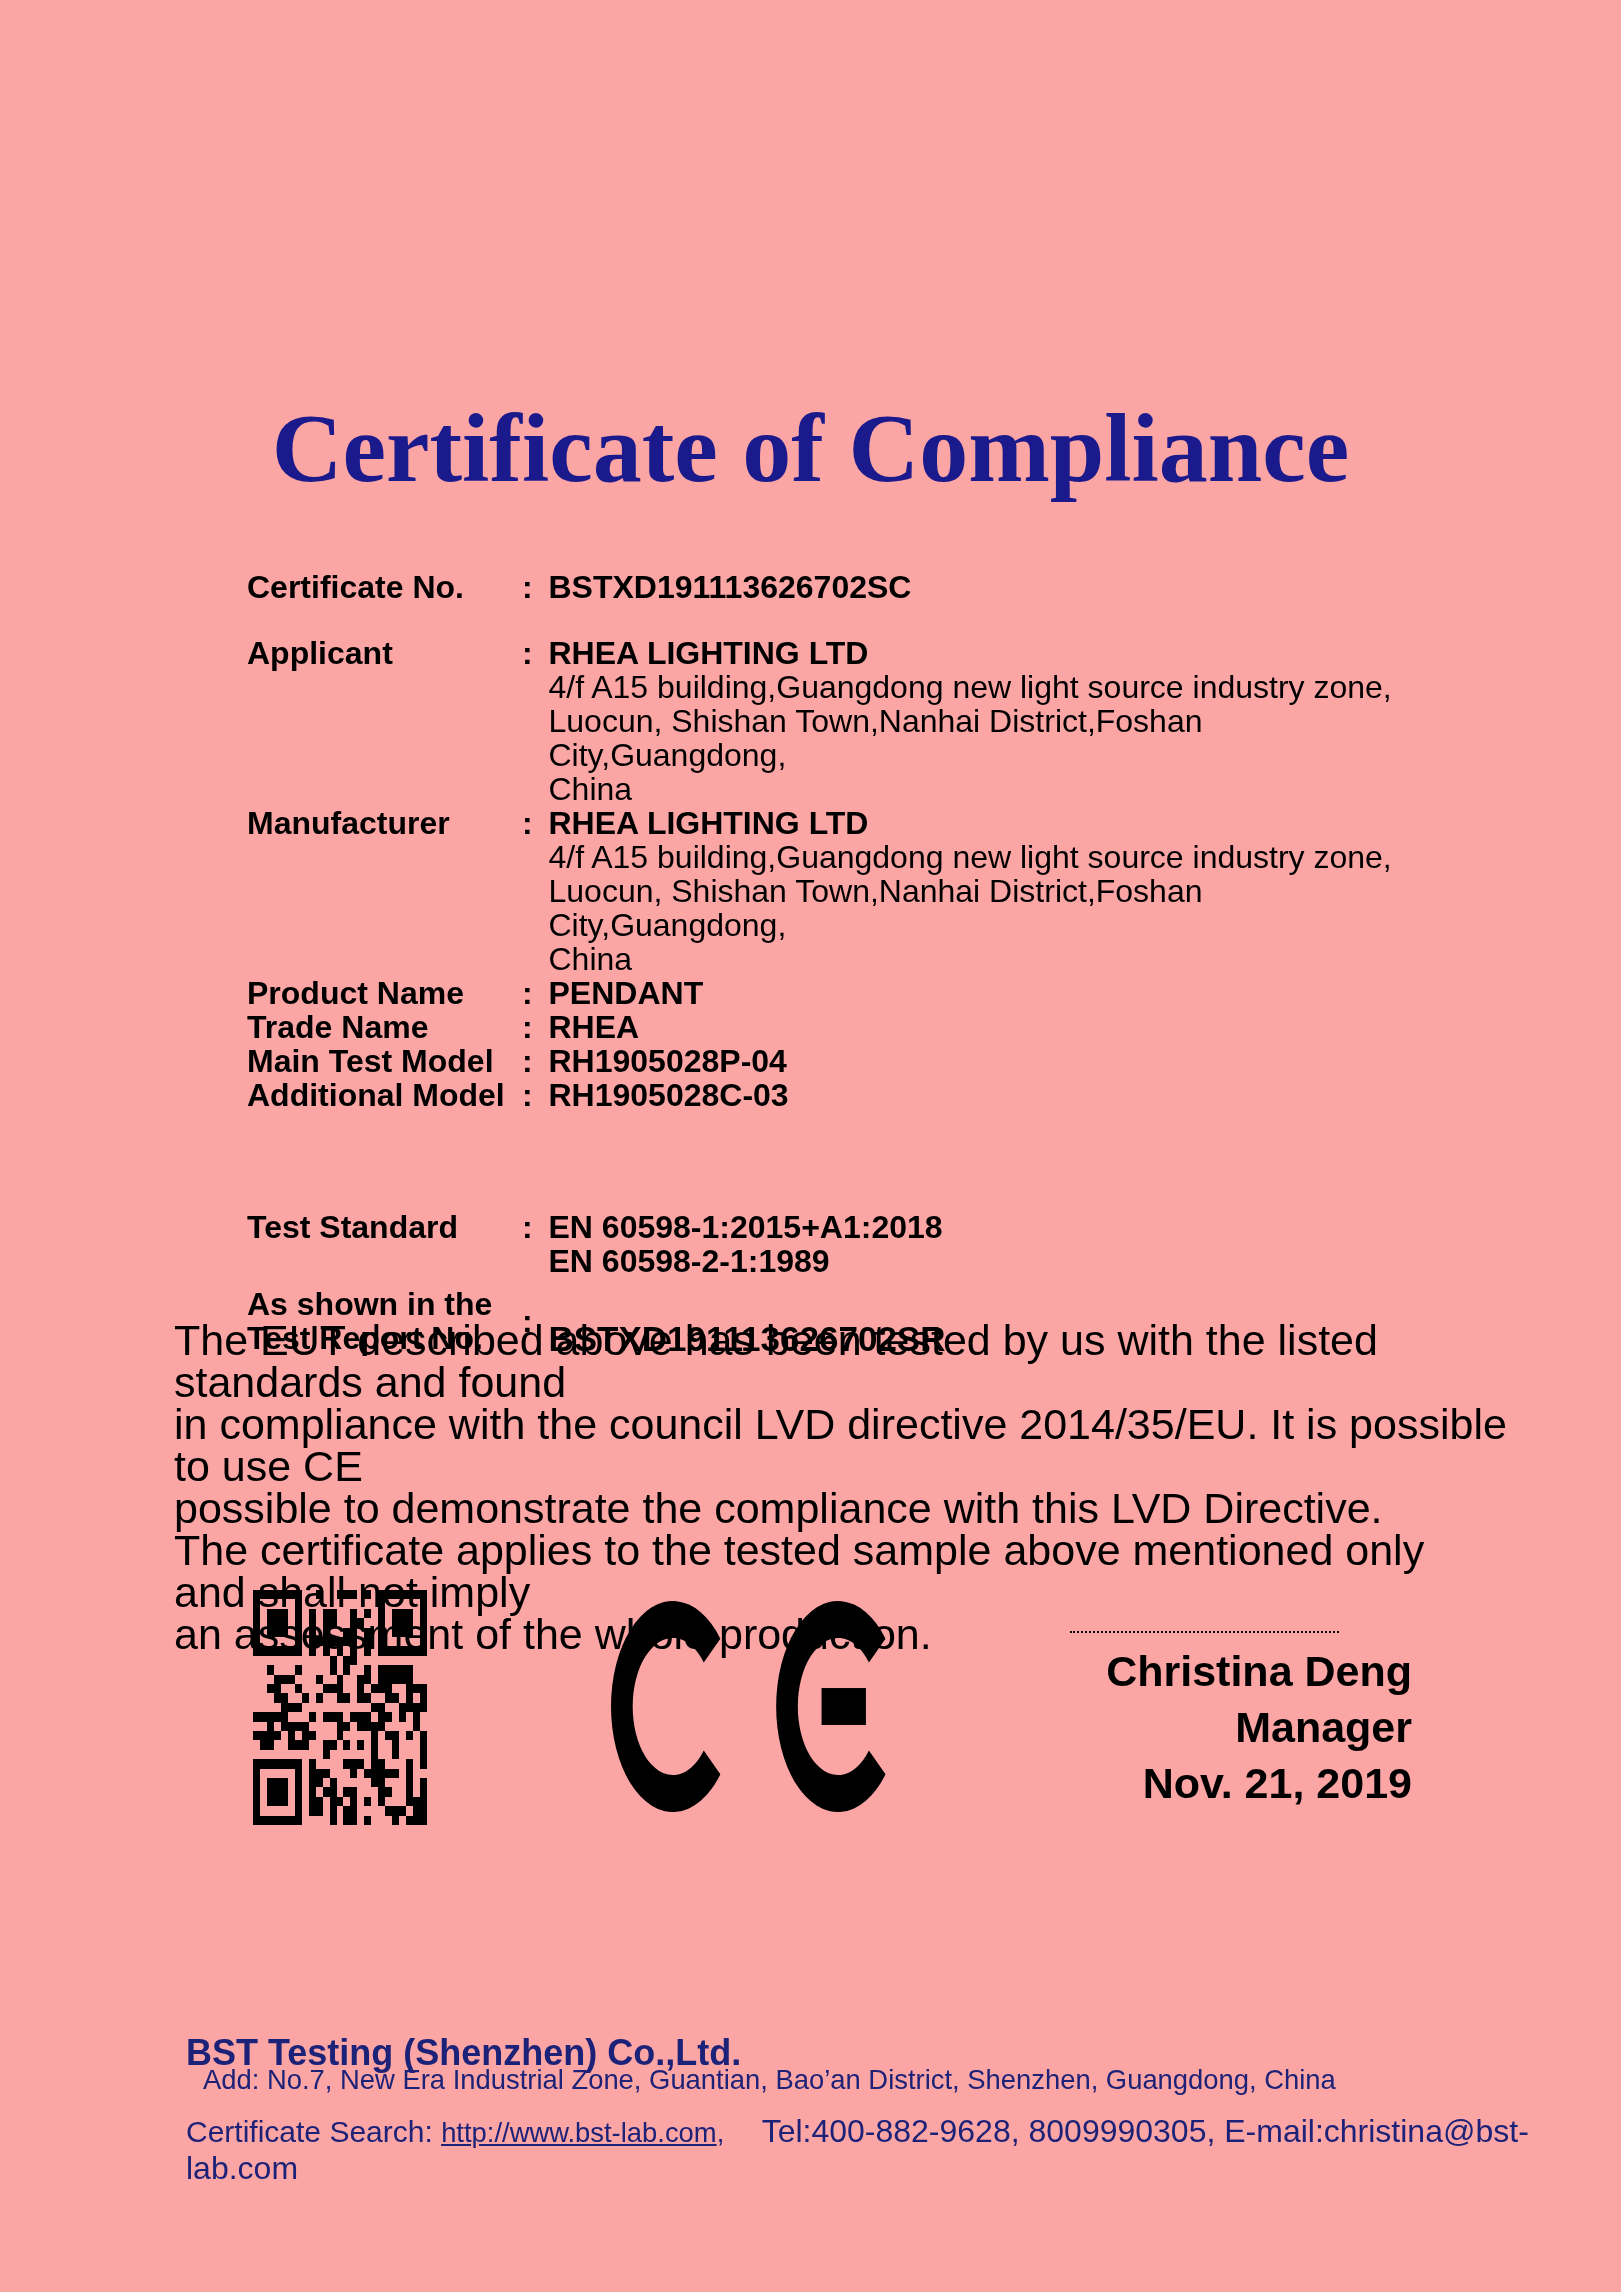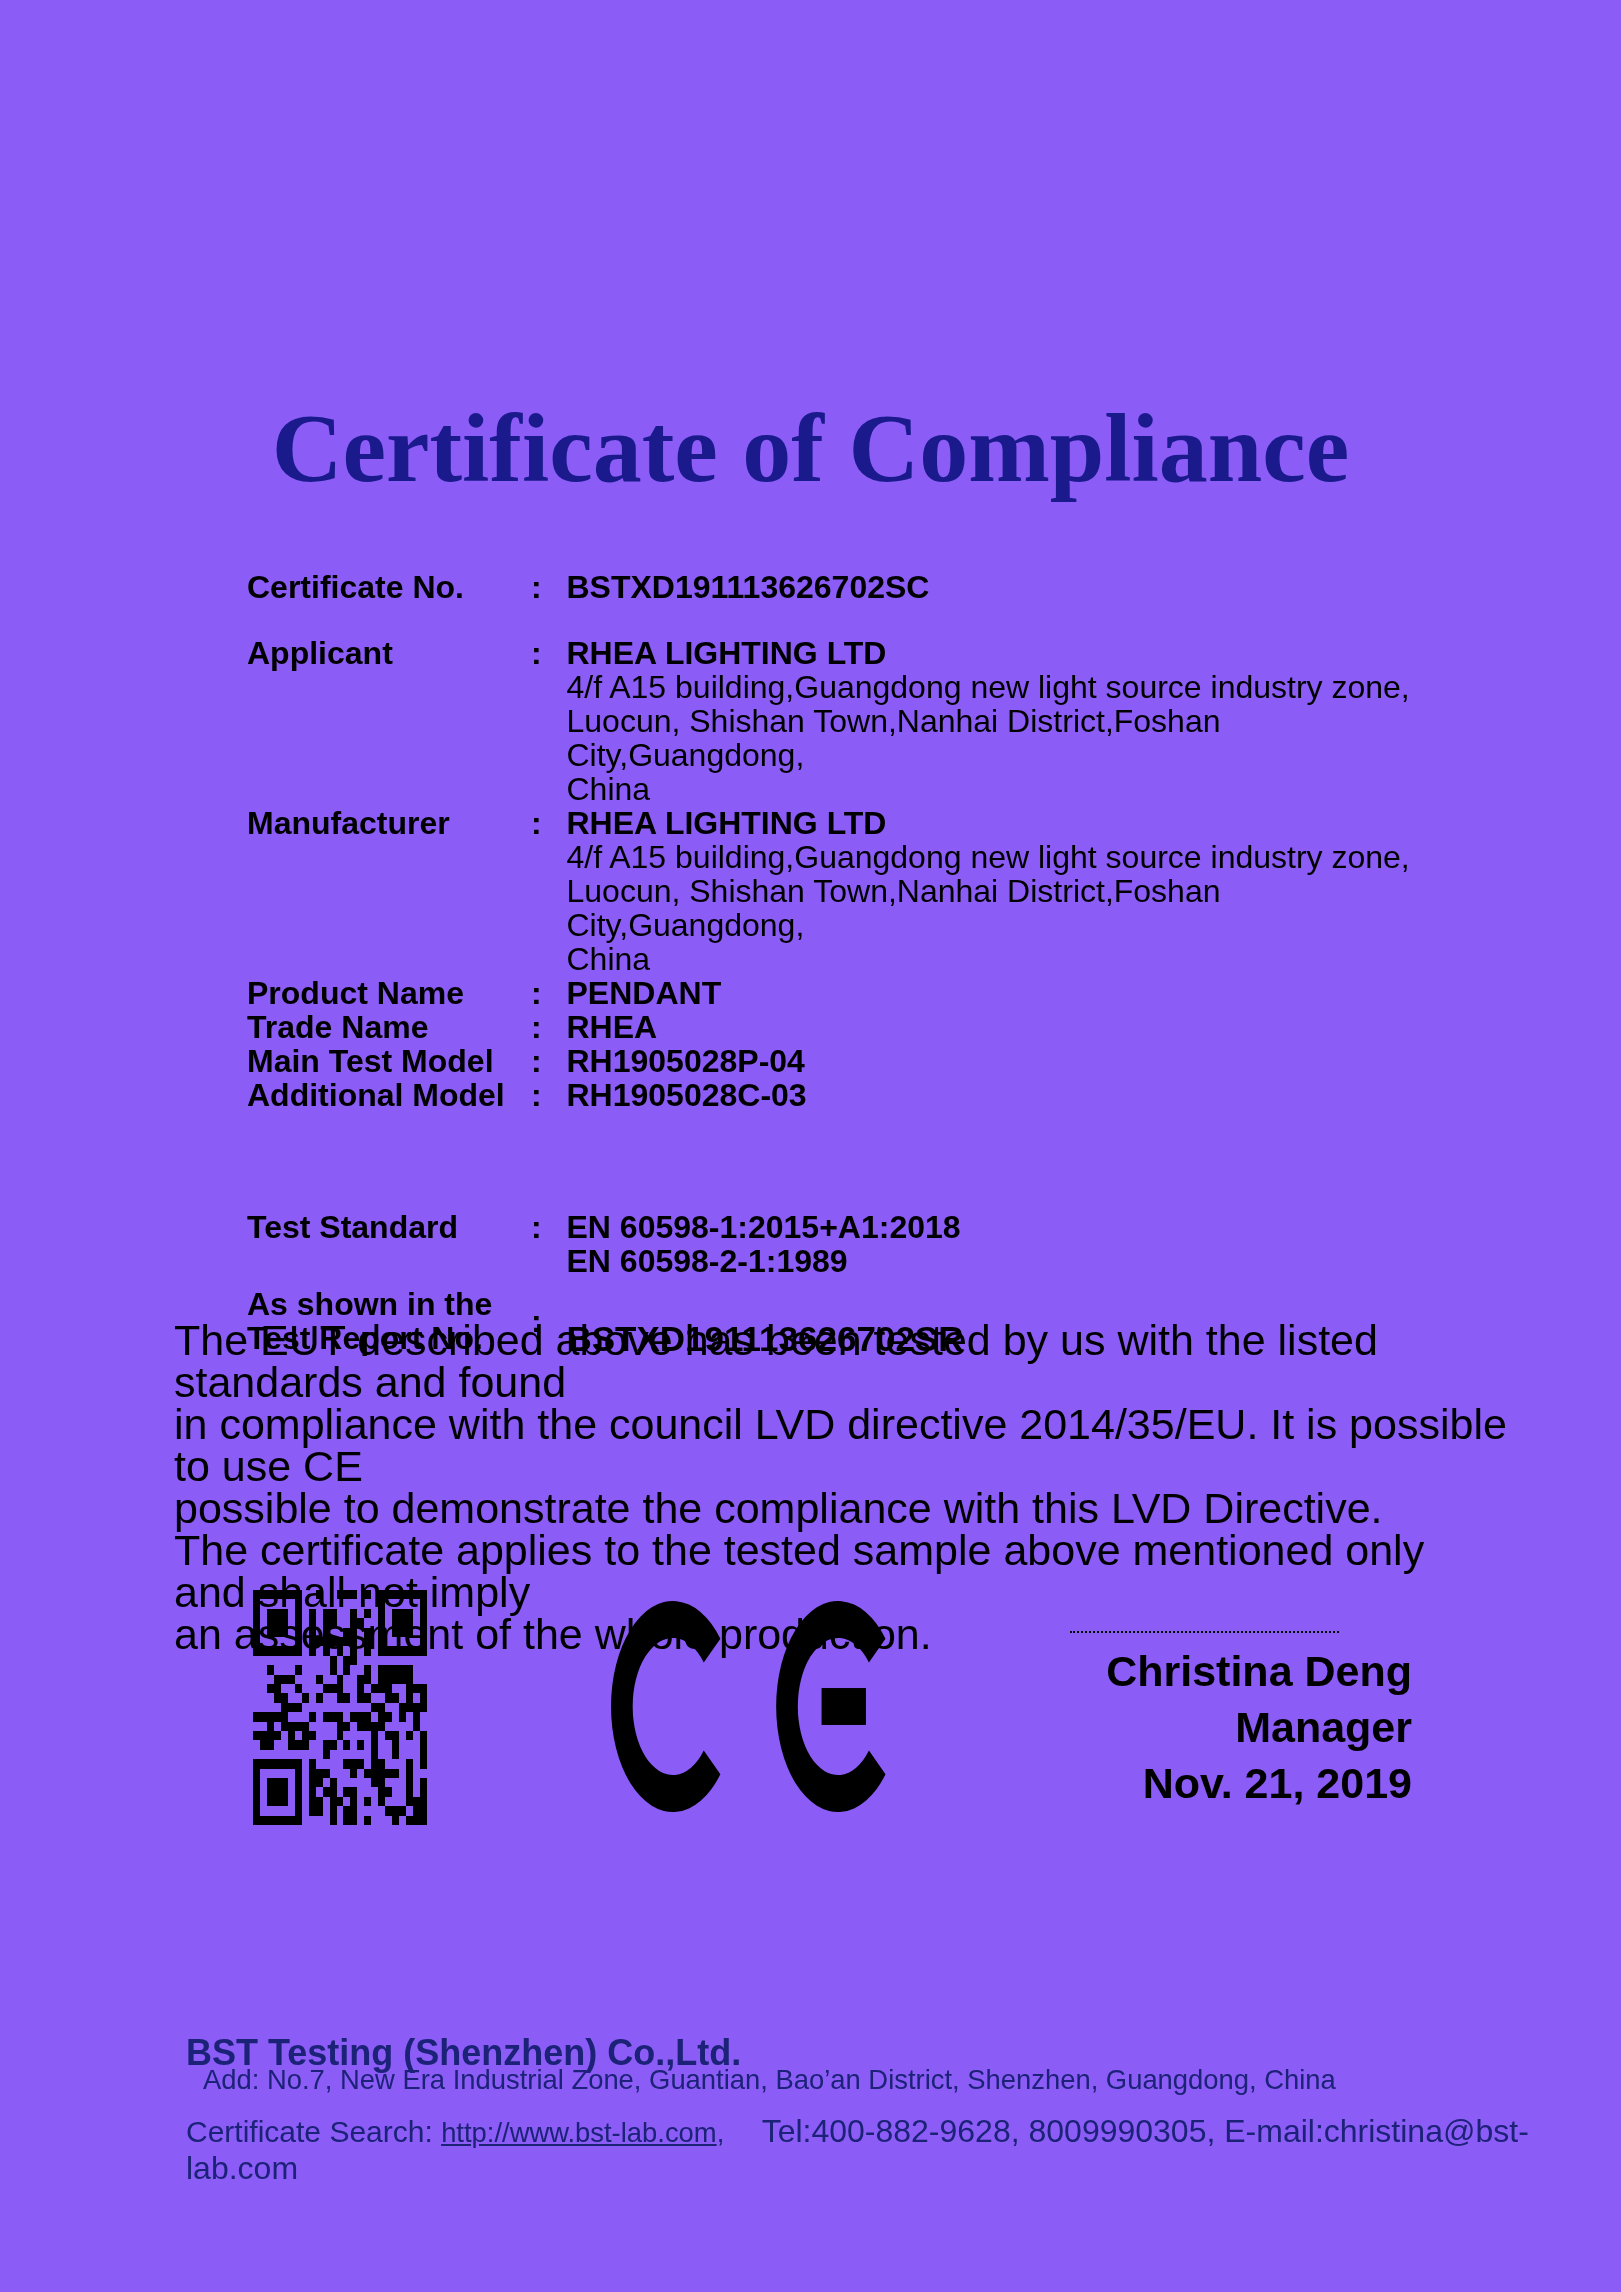--- a/index.html
+++ b/index.html
@@ -2,30 +2,30 @@
 <html style="--navy: #1a1a8c; --footer-navy: #1c2277; --ink: #000000;"><head>
 <meta charset="utf-8">
 <style>
   :root{
     --navy:#1a1a8c;
     --footer-navy:#1c2277;
     --ink:#000000;
   }
   html,body{margin:0;padding:0;background:#fff;}
   .page{
-    position:relative;width:1621px;height:2293px;background:#8b5cf6;overflow:hidden;
+    position:relative;width:1621px;height:2293px;background:#fca5a5;overflow:hidden;
     font-family:"Liberation Sans","DejaVu Sans",sans-serif;color:var(--ink);
   }
   .title{
     position:absolute;top:390px;left:0;width:100%;text-align:center;
     font-family:"Liberation Serif","DejaVu Serif",serif;font-weight:bold;
     font-size:98px;line-height:1.2;color:var(--navy);letter-spacing:0px;
   }
   .fields{position:absolute;left:247px;top:570px;width:1176px;font-size:32px;line-height:34px;}
-  .frow{display:grid;grid-template-columns:275px 26.5px 1fr;gap:9px;}
+  .frow{display:grid;grid-template-columns:275px 26.5px 1fr;}
   .frow.center-label{align-items:center;}
   .flabel{font-weight:bold;}
   .fcolon{font-weight:bold;}
   .fvalue{font-weight:bold;}
   .fvalue.big{font-size:35px;margin-top:36px;}
   .addr-line{font-weight:normal;}
   .gap-sm{height:32px;}
   .gap-lg{height:98px;}
   .statement{position:absolute;left:174px;top:1319px;width:1333px;font-size:43px;line-height:42px;}
   .qr-wrap{position:absolute;left:253px;top:1590px;line-height:0;}

